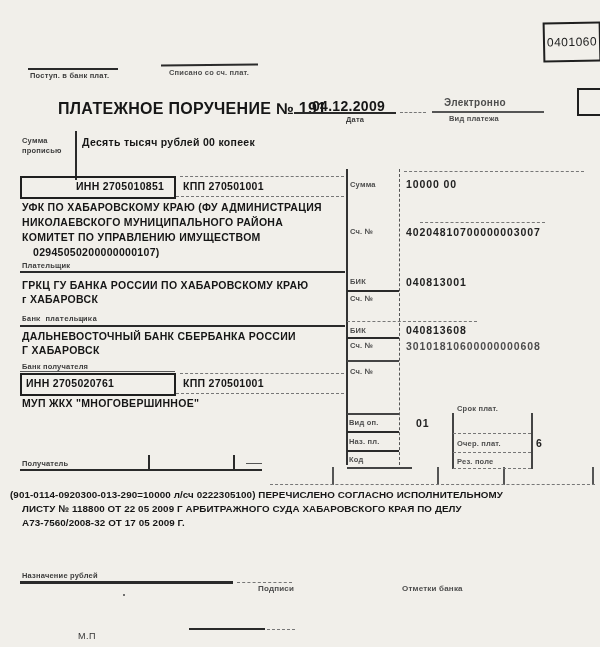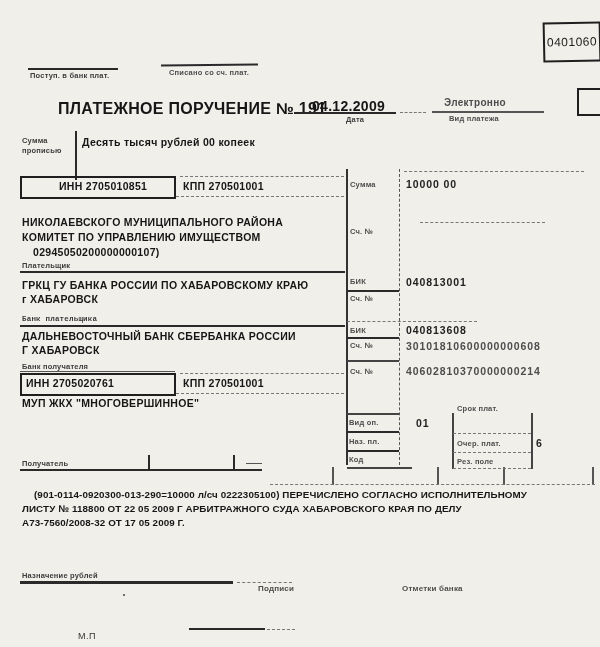--- a/index.html
+++ b/index.html
@@ -45,25 +45,26 @@
   <div class="abs val fuzzy" style="left:444px;top:97px;font-size:10px;">Электронно</div>
   <div class="abs hl" style="left:432px;top:111px;width:112px;background:#555;"></div>
   <div class="abs cap fuzzy" style="left:449px;top:114px;">Вид платежа</div>
 
   <div class="abs cap" style="left:22px;top:136px;">Сумма</div>
   <div class="abs cap" style="left:22px;top:146px;">прописью</div>
   <div class="abs vl" style="left:75px;top:131px;height:49px;"></div>
   <div class="abs val" style="left:82px;top:136px;">Десять тысяч рублей 00 копеек</div>
 
   <div class="abs box" style="left:20px;top:176px;width:152px;height:19px;"></div>
-  <div class="abs val" style="left:22px;top:180px;padding-left:37px;">ИНН 2705010851</div>
+  <div class="abs val" style="left:39px;top:180px;padding-left:37px;">ИНН 2705010851</div>
   <div class="abs dasht" style="left:180px;top:176px;width:164px;"></div>
   <div class="abs val" style="left:183px;top:180px;">КПП 270501001</div>
   <div class="abs dasht" style="left:176px;top:196px;width:168px;"></div>
 
+  <div class="abs val" style="left:22px;top:201px;">УФК ПО ХАБАРОВСКОМУ КРАЮ (ФУ АДМИНИСТРАЦИЯ</div>
   <div class="abs val" style="left:22px;top:231px;">КОМИТЕТ ПО УПРАВЛЕНИЮ ИМУЩЕСТВОМ</div>
   <div class="abs val" style="left:22px;top:216px;">НИКОЛАЕВСКОГО МУНИЦИПАЛЬНОГО РАЙОНА</div>
   <div class="abs val" style="left:33px;top:246px;">02945050200000000107)</div>
   <div class="abs cap" style="left:22px;top:261px;">Плательщик</div>
   <div class="abs hl" style="left:20px;top:271px;width:325px;"></div>
 
   <div class="abs val" style="left:22px;top:279px;">ГРКЦ ГУ БАНКА РОССИИ ПО ХАБАРОВСКОМУ КРАЮ</div>
   <div class="abs val" style="left:22px;top:293px;">г ХАБАРОВСК</div>
   <div class="abs cap" style="left:22px;top:315px;font-family:Liberation Mono, monospace;">Банк плательщика</div>
   <div class="abs hl" style="left:20px;top:325px;width:325px;"></div>
@@ -92,36 +93,36 @@
 
   <div class="abs vl" style="left:346px;top:169px;height:296px;background:#333;"></div>
   <div class="abs" style="left:399px;top:169px;height:296px;border-left:1.5px dashed #555;"></div>
   <div class="abs dasht" style="left:404px;top:171px;width:180px;"></div>
 
   <div class="abs cap fuzzy" style="left:350px;top:180px;">Сумма</div>
   <div class="abs num" style="left:406px;top:178px;">10000 00</div>
 
   <div class="abs cap fuzzy" style="left:350px;top:227px;">Сч. №</div>
   <div class="abs dasht" style="left:420px;top:222px;width:125px;"></div>
+  <div class="abs num" style="left:406px;top:226px;">40204810700000003007</div>
 
   <div class="abs cap fuzzy" style="left:350px;top:277px;">БИК</div>
   <div class="abs num" style="left:406px;top:276px;">040813001</div>
   <div class="abs hl" style="left:347px;top:290px;width:52px;"></div>
   <div class="abs cap fuzzy" style="left:350px;top:294px;">Сч. №</div>
 
   <div class="abs dasht" style="left:347px;top:321px;width:130px;"></div>
   <div class="abs cap fuzzy" style="left:350px;top:326px;">БИК</div>
   <div class="abs num" style="left:406px;top:324px;">040813608</div>
   <div class="abs hl" style="left:347px;top:337px;width:52px;"></div>
   <div class="abs cap fuzzy" style="left:350px;top:341px;">Сч. №</div>
   <div class="abs num fuzzy" style="left:406px;top:340px;">30101810600000000608</div>
 
   <div class="abs hl" style="left:347px;top:360px;width:52px;background:#444;"></div>
   <div class="abs cap fuzzy" style="left:350px;top:367px;">Сч. №</div>
-  <div class="abs num fuzzy" style="left:406px;top:365px;">40602810370000000214</div>
 
   <div class="abs hl" style="left:347px;top:413px;width:52px;background:#444;"></div>
   <div class="abs cap fuzzy" style="left:349px;top:418px;">Вид оп.</div>
   <div class="abs num" style="left:416px;top:417px;">01</div>
   <div class="abs hl" style="left:347px;top:431px;width:52px;"></div>
   <div class="abs cap fuzzy" style="left:349px;top:437px;">Наз. пл.</div>
   <div class="abs hl" style="left:347px;top:450px;width:52px;"></div>
   <div class="abs cap fuzzy" style="left:349px;top:455px;">Код</div>
   <div class="abs hl" style="left:347px;top:467px;width:65px;background:#444;"></div>
 
@@ -129,21 +130,21 @@
   <div class="abs vl" style="left:531px;top:413px;height:56px;background:#444;width:1.5px;"></div>
   <div class="abs cap fuzzy" style="left:457px;top:404px;">Срок плат.</div>
   <div class="abs dasht" style="left:453px;top:433px;width:78px;"></div>
   <div class="abs cap fuzzy" style="left:457px;top:439px;">Очер. плат.</div>
   <div class="abs num" style="left:536px;top:437px;">6</div>
   <div class="abs dasht" style="left:453px;top:452px;width:78px;"></div>
   <div class="abs cap fuzzy" style="left:457px;top:457px;">Рез. поле</div>
   <div class="abs dasht" style="left:453px;top:468px;width:78px;"></div>
 
   <div class="abs dasht" style="left:270px;top:484px;width:325px;"></div>
-  <div class="abs val" style="left:34px;top:489px;font-size:9.8px;letter-spacing:.1px;">(901-0114-0920300-013-290=10000 л/сч 0222305100) ПЕРЕЧИСЛЕНО СОГЛАСНО ИСПОЛНИТЕЛЬНОМУ</div>
+  <div class="abs val" style="left:10px;top:489px;font-size:9.8px;letter-spacing:.1px;">(901-0114-0920300-013-290=10000 л/сч 0222305100) ПЕРЕЧИСЛЕНО СОГЛАСНО ИСПОЛНИТЕЛЬНОМУ</div>
   <div class="abs val" style="left:22px;top:503px;font-size:9.8px;letter-spacing:.1px;">ЛИСТУ  № 118800 ОТ 22 05 2009 Г  АРБИТРАЖНОГО СУДА ХАБАРОВСКОГО КРАЯ ПО ДЕЛУ</div>
   <div class="abs val" style="left:22px;top:517px;font-size:9.8px;letter-spacing:.1px;">А73-7560/2008-32 ОТ 17 05 2009 Г.</div>
 
   <div class="abs cap" style="left:22px;top:571px;">Назначение рублей</div>
   <div class="abs hl" style="left:20px;top:581px;width:213px;height:2.5px;"></div>
   <div class="abs dasht" style="left:237px;top:582px;width:55px;"></div>
   <div class="abs capl fuzzy" style="left:258px;top:584px;">Подписи</div>
   <div class="abs capl fuzzy" style="left:402px;top:584px;">Отметки банка</div>
   <div class="abs" style="left:123px;top:594px;width:2px;height:2px;background:#444;border-radius:50%;"></div>
   <div class="abs hl" style="left:189px;top:628px;width:76px;"></div>

